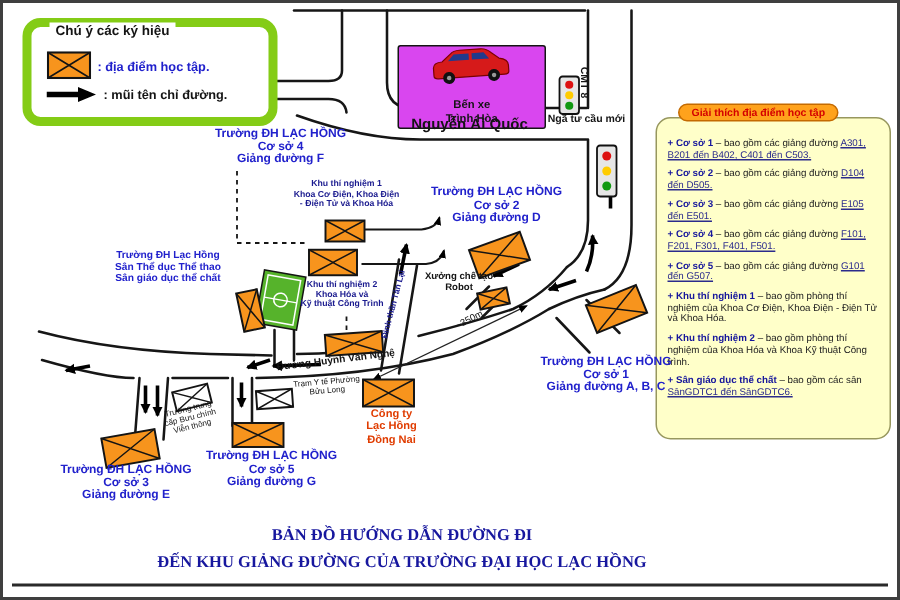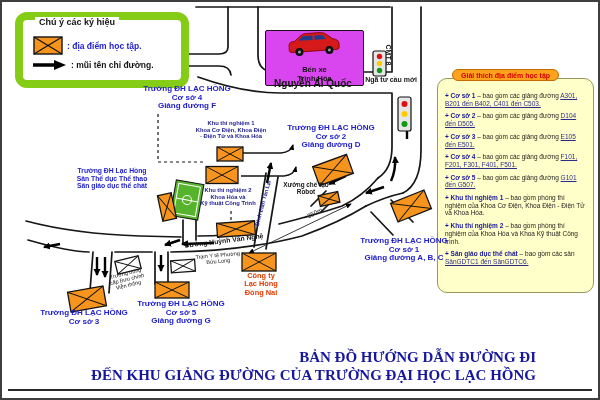--- a/index.html
+++ b/index.html
@@ -4,21 +4,21 @@
 <style>
   html,body{margin:0;padding:0;}
   body{width:600px;height:400px;position:relative;background:#fff;overflow:hidden;
        font-family:"Liberation Sans",sans-serif;}
   .frame{position:absolute;inset:0;border:2px solid #3f3f3f;box-sizing:border-box;z-index:50;pointer-events:none;}
   svg.map{position:absolute;left:0;top:0;z-index:1;}
   .env rect{fill:#f7941d;stroke:#141414;stroke-width:1.3;}
   .env path{fill:none;stroke:#141414;stroke-width:1;}
   .env.white rect{fill:#ffffff;}
   
-  .legend{position:absolute;left:15px;top:12px;width:158px;height:60px;border:8px solid #84cc16;
+  .legend{position:absolute;left:15px;top:12px;width:158px;height:60px;border:6px solid #84cc16;
           border-radius:12px;z-index:10;background:#fff;}
   .legend-title{position:absolute;top:-3px;left:12px;background:#fff;padding:0 4px;
           font-size:9px;font-weight:bold;color:#141414;white-space:nowrap;}
   .legend-row{position:absolute;left:10px;display:flex;align-items:center;gap:4px;white-space:nowrap;}
   .legend-row.r1{top:16px;text-align:right;}
   .legend-row.r2{top:40px;}
   .lg-blue{font-size:8.5px;font-weight:bold;color:#2121cc;}
   .lg-black{font-size:8.5px;font-weight:bold;color:#141414;}
   
   .busbox{position:absolute;left:265px;top:30px;width:97px;height:54px;background:#d946ef;
@@ -32,23 +32,23 @@
   .explain{position:absolute;left:437px;top:78px;width:157px;height:215px;background:#ffffc9;
            border:1.5px solid #97975e;border-radius:10px;z-index:9;box-sizing:border-box;
            padding:13px 6px 4px 7px;}
   .explain-pill{position:absolute;left:452px;top:69px;z-index:11;background:#ffa21c;
            border:1.3px solid #c46a00;border-radius:9px;padding:1.5px 8px;
            font-size:7px;font-weight:bold;color:#d40000;white-space:nowrap;}
   .xitem{font-size:6.5px;line-height:7.7px;color:#222;margin-bottom:5px;}
   .xhead{font-weight:bold;color:#16169c;}
   .xcode{color:#2b2b8c;text-decoration:underline;}
   
-  .maptitle{position:absolute;left:0;top:348px;width:536px;text-align:right;z-index:10;
+  .maptitle{position:absolute;left:0;top:348px;width:536px;text-align:center;z-index:10;
             font-family:"Liberation Serif",serif;font-weight:bold;color:#17179e;
-            font-size:15px;line-height:18px;}
+            font-size:11px;line-height:18px;}
   .bottom-rule{position:absolute;left:8px;top:389px;width:584px;height:2px;background:#2a2a2a;z-index:10;}
 </style>
 </head>
 <body>
 
 <div class="frame"></div>
 
 <svg class="map" width="600" height="400" viewBox="0 0 600 400">
   <defs>
     <marker id="ah" markerUnits="userSpaceOnUse" markerWidth="10" markerHeight="10" refX="6" refY="3.5" orient="auto">
@@ -267,20 +267,21 @@
       <div>Đồng Nai</div>
     </div>
     <div class="mlabel" style="left: 118.5px; top: 300px; width: 125px; font-size: 8px; line-height: 8.6px; color: rgb(33, 33, 204); font-weight: bold;">
       <div>Trường ĐH LẠC HỒNG</div>
       <div>Cơ sở 5</div>
       <div>Giảng đường G</div>
     </div>
     <div class="mlabel" style="left: 21.5px; top: 309px; width: 125px; font-size: 8px; line-height: 8.6px; color: rgb(33, 33, 204); font-weight: bold;">
       <div>Trường ĐH LẠC HỒNG</div>
       <div>Cơ sở 3</div>
+      <div>Giảng đường E</div>
     </div>
     <div class="mlabel" style="left: 187px; top: 252px; width: 62px; font-size: 5.4px; line-height: 6px; color: rgb(20, 20, 20); transform: rotate(-5deg);">
       <div>Trạm Y tế Phường</div>
       <div>Bửu Long</div>
     </div>
     <div class="mlabel" style="left: 96px; top: 270px; width: 62px; font-size: 5.4px; line-height: 6px; color: rgb(20, 20, 20); transform: rotate(-14deg);">
       <div>Trường trung</div>
       <div>cấp Bưu chính</div>
       <div>Viễn thông</div>
     </div>

